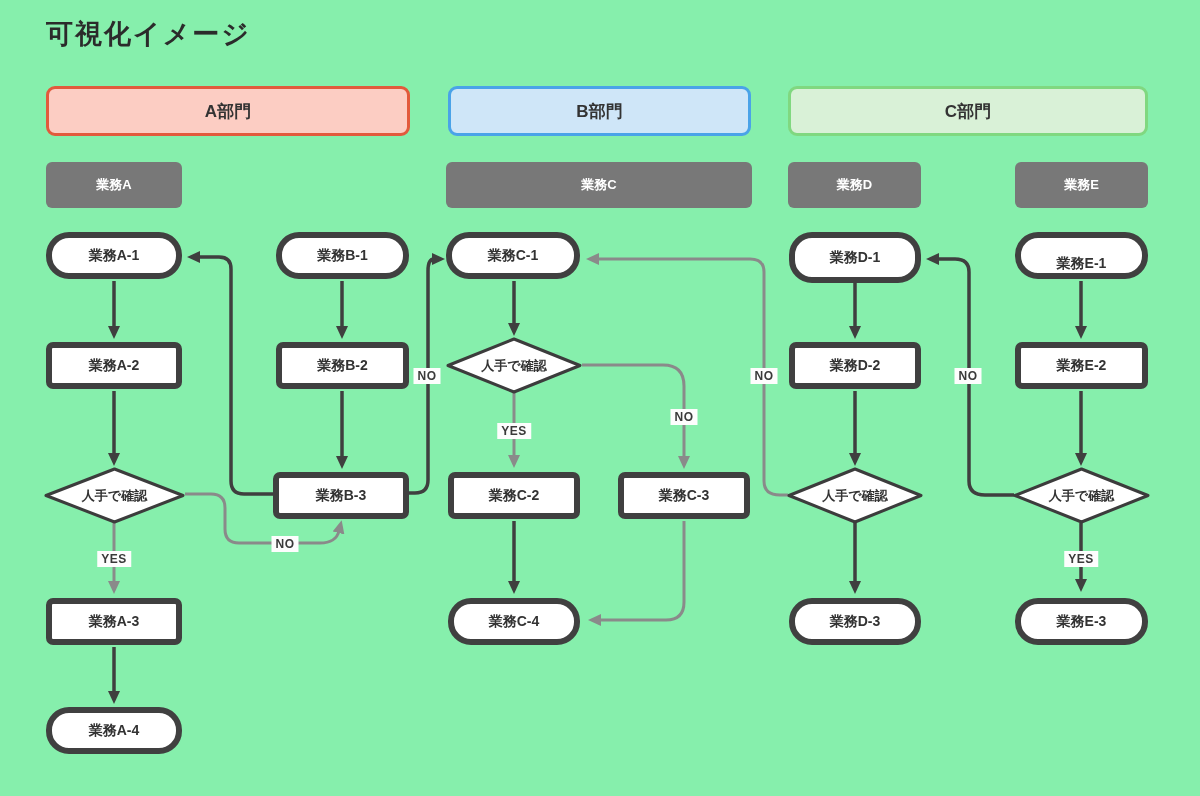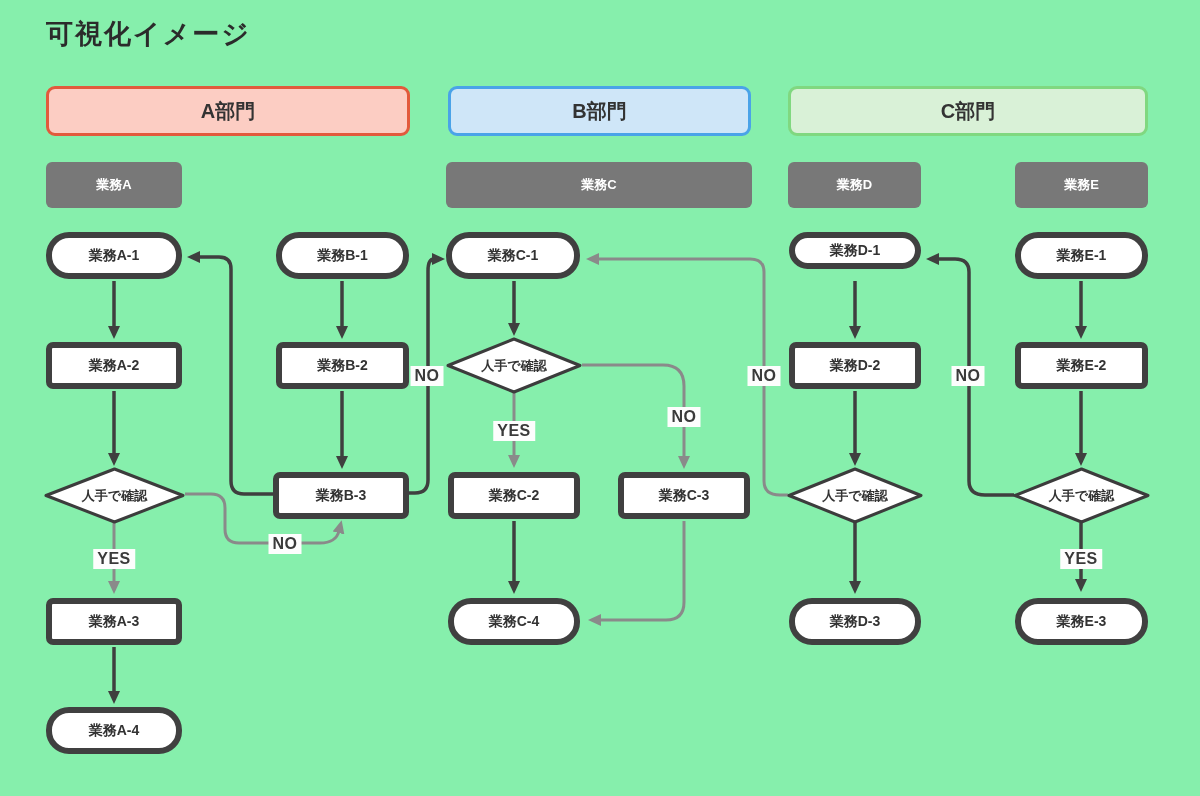--- a/index.html
+++ b/index.html
@@ -10,21 +10,21 @@
   }
   
   #title{
     position:absolute;left:46px;top:16px;margin:0;
     font-size:27px;font-weight:800;color:#2b2b2b;letter-spacing:2px;
   }
   
   .dept{
     position:absolute;top:86px;height:50px;box-sizing:border-box;
     border-radius:9px;display:flex;align-items:center;justify-content:center;
-    font-size:20px;font-weight:700;color:#333;z-index:2;
+    font-size:17px;font-weight:700;color:#333;z-index:2;
   }
   #deptA{left:46px;width:364px;background:#fccdc3;border:3px solid #e25a3c;}
   #deptB{left:448px;width:303px;background:#cfe6f8;border:3px solid #4aa3e8;}
   #deptC{left:788px;width:360px;background:#d9f1d7;border:3px solid #80d880;}
   
   .lane{
     position:absolute;top:162px;height:46px;box-sizing:border-box;
     background:#787878;border-radius:6px;display:flex;align-items:center;justify-content:center;
     color:#ffffff;font-size:13px;font-weight:700;z-index:2;
   }
@@ -45,45 +45,45 @@
   #nA2{left:46px;top:342px;width:136px;height:47px;}
   #nA3{left:46px;top:598px;width:136px;height:47px;}
   #nA4{left:46px;top:707px;width:136px;height:47px;}
   #nB1{left:276px;top:232px;width:133px;height:47px;}
   #nB2{left:276px;top:342px;width:133px;height:47px;}
   #nB3{left:273px;top:472px;width:136px;height:47px;}
   #nC1{left:446px;top:232px;width:134px;height:47px;}
   #nC2{left:448px;top:472px;width:132px;height:47px;}
   #nC3{left:618px;top:472px;width:132px;height:47px;}
   #nC4{left:448px;top:598px;width:132px;height:47px;}
-  #nD1{left:789px;top:232px;width:132px;height:37px;}
+  #nD1{left:789px;top:232px;width:132px;height:51px;}
   #nD2{left:789px;top:342px;width:132px;height:47px;}
   #nD3{left:789px;top:598px;width:132px;height:47px;}
-  #nE1{left:1015px;top:232px;width:133px;height:47px;}
+  #nE1{left:1015px;top:232px;width:133px;height:47px;align-items:flex-end;}
   #nE2{left:1015px;top:342px;width:133px;height:47px;}
   #nE3{left:1015px;top:598px;width:133px;height:47px;}
   
   .dia{
     position:absolute;display:flex;align-items:center;justify-content:center;
     font-size:13px;font-weight:700;color:#333;z-index:2;
   }
   .dia svg{position:absolute;left:0;top:0;width:100%;height:100%;}
   .dia span{position:relative;}
   #nAdia{left:44px;top:467px;width:141px;height:57px;}
   #nCdia{left:446px;top:337px;width:136px;height:57px;}
   #nDdia{left:787px;top:467px;width:136px;height:57px;}
   #nEdia{left:1013px;top:467px;width:137px;height:57px;}
   
   #edgesvg{position:absolute;left:0;top:0;z-index:1;}
   .edark{stroke:#3f3f3f;stroke-width:3.5;fill:none;}
   .egray{stroke:#8a8a8a;stroke-width:3;fill:none;}
   
   .elabel{
     position:absolute;z-index:3;transform:translate(-50%,-50%);
-    background:#fdfdfd;color:#3a3a3a;font-size:16px;font-weight:600;
+    background:#fdfdfd;color:#3a3a3a;font-size:12px;font-weight:600;
     padding:1px 4px;letter-spacing:0.5px;
   }
   #lYesA{left:114px;top:559px;}
   #lNoA{left:285px;top:544px;}
   #lNoB{left:427px;top:376px;}
   #lYesC{left:514px;top:431px;}
   #lNoC{left:684px;top:417px;}
   #lNoD{left:764px;top:376px;}
   #lYesE{left:1081px;top:559px;}
   #lNoE{left:968px;top:376px;}

